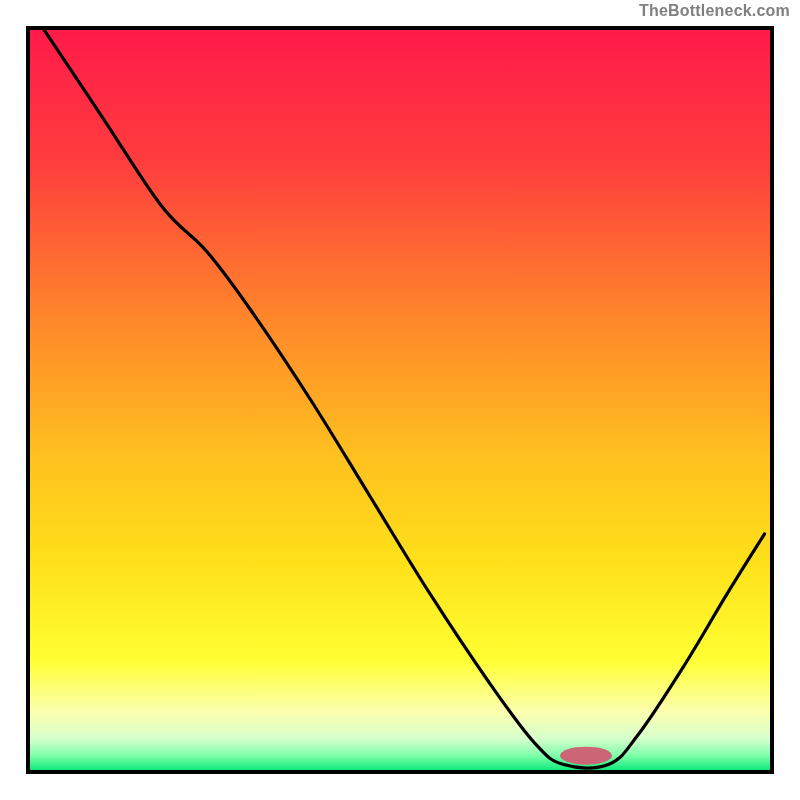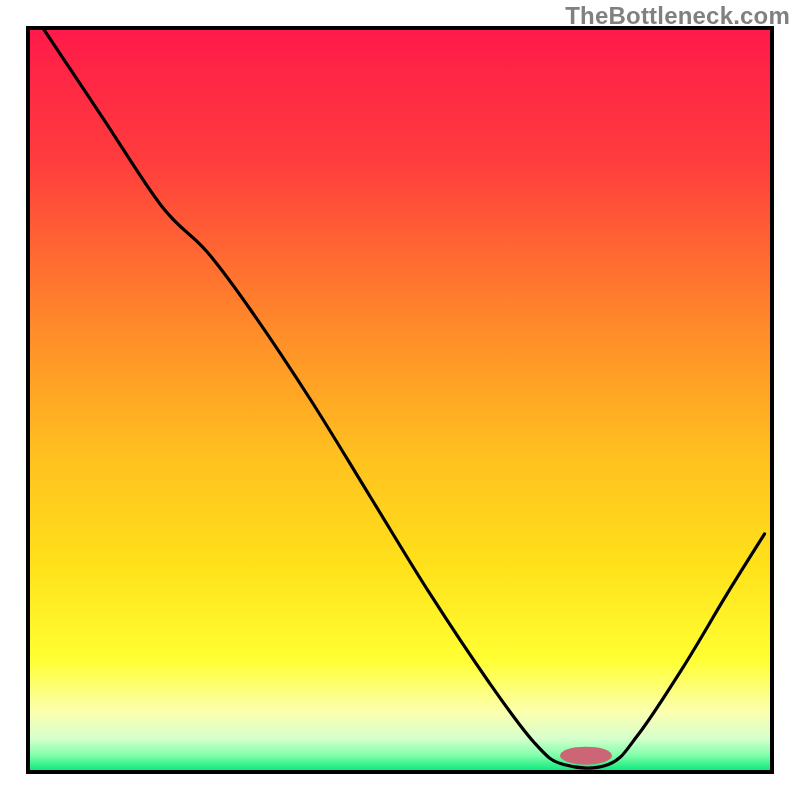--- a/index.html
+++ b/index.html
@@ -14,21 +14,21 @@
   .frame {
     position: relative;
     width: 800px;
     height: 800px;
     box-sizing: border-box;
   }
   .watermark {
     position: absolute;
     top: 2px;
     right: 10px;
-    font-size: 24px;
+    font-size: 16px;
     font-weight: bold;
     color: #808080;
     letter-spacing: 0.2px;
   }
   svg {
     display: block;
   }
 </style>
 </head>
 <body>

